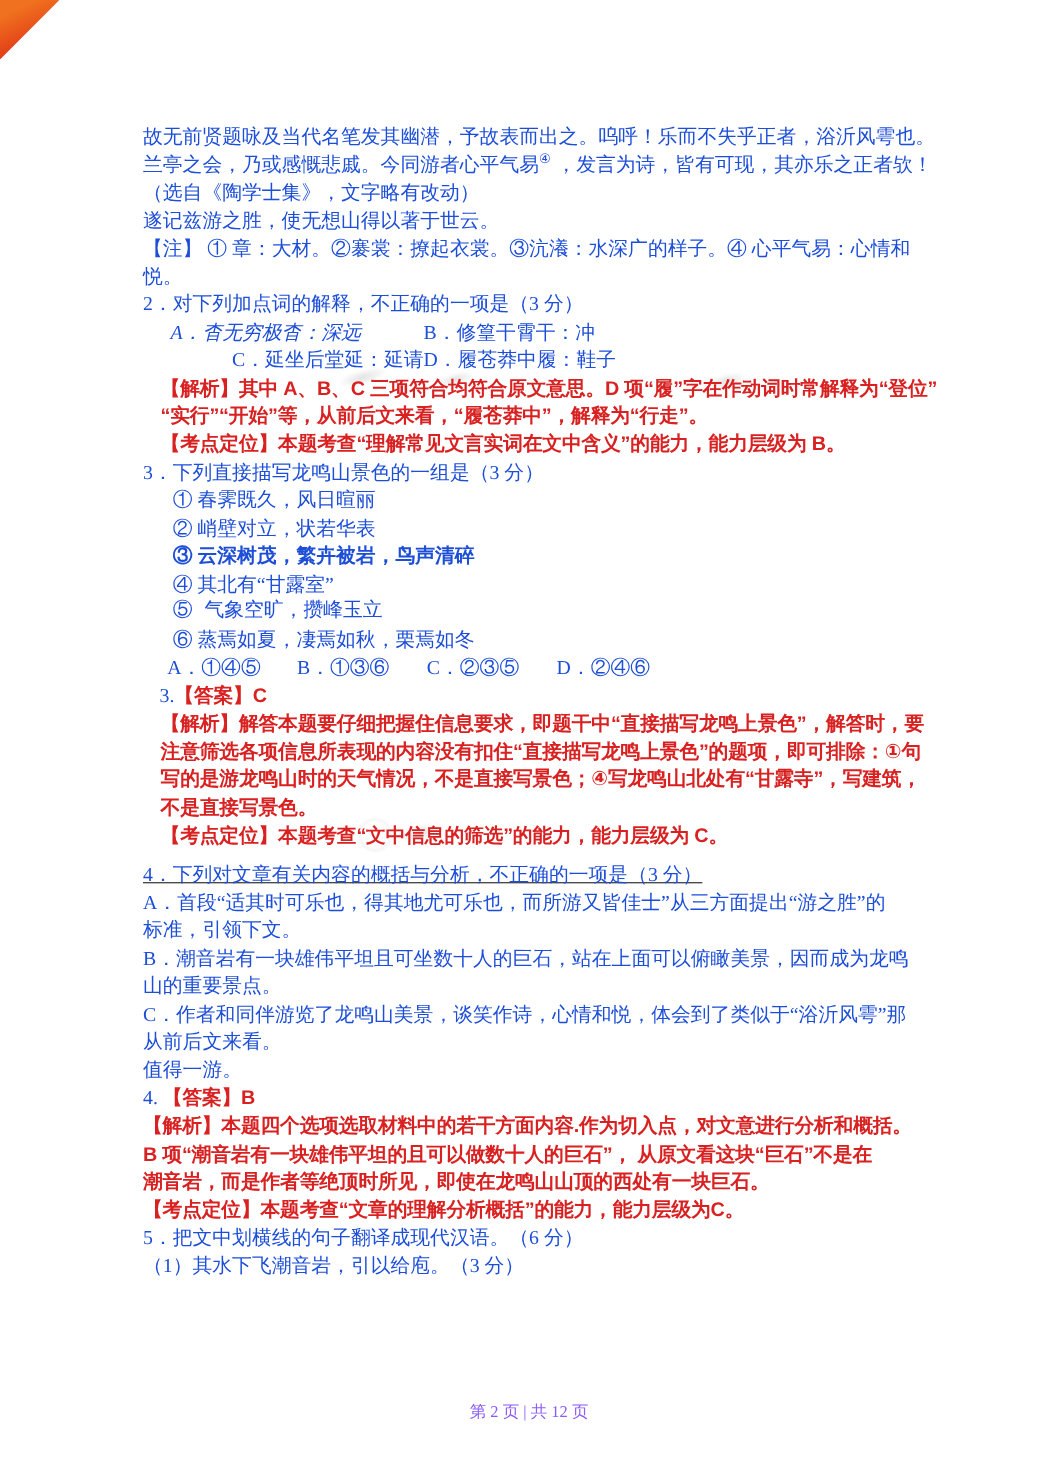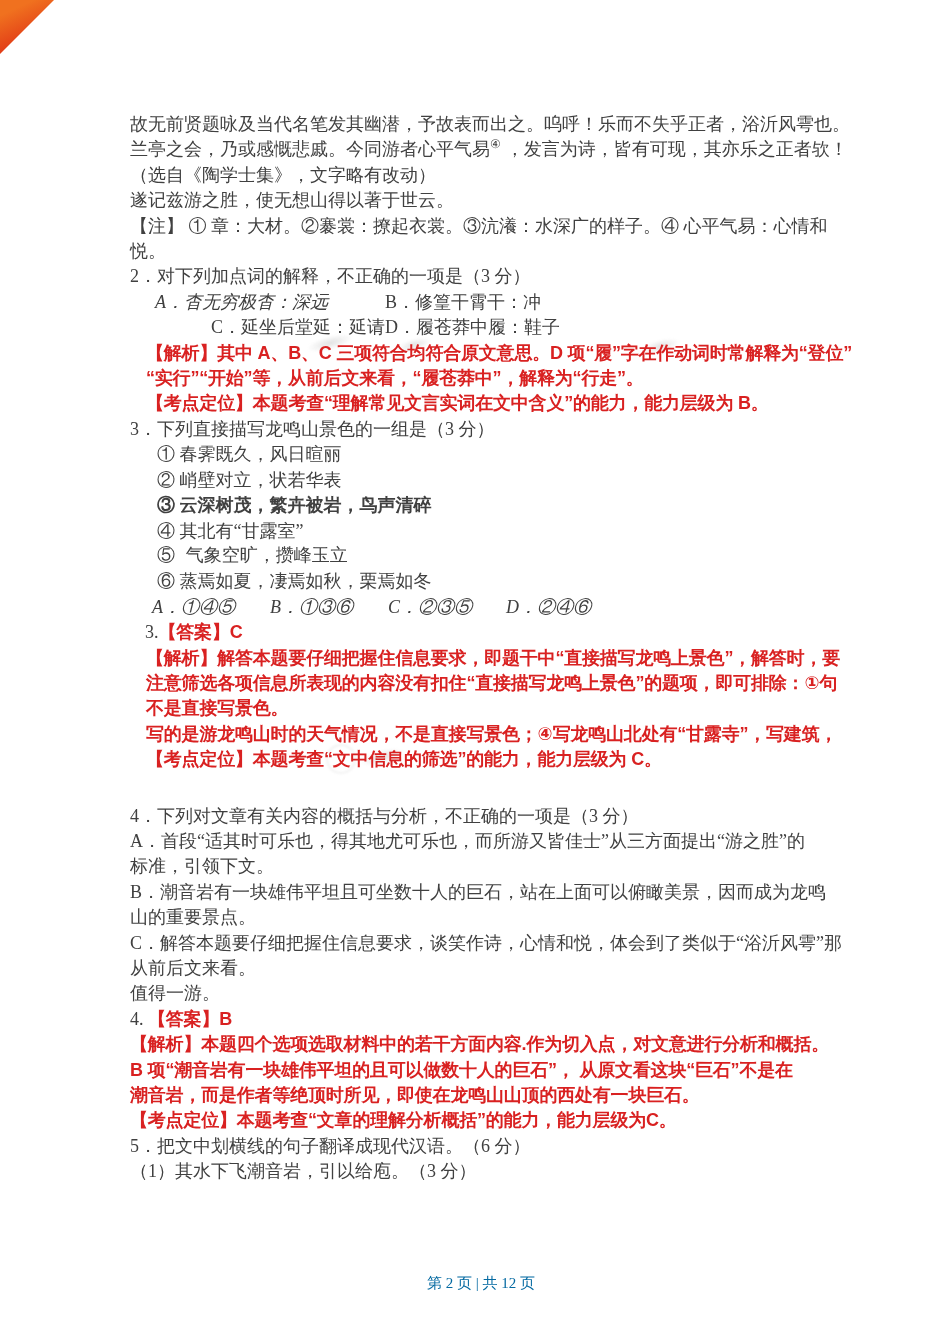--- a/index.html
+++ b/index.html
@@ -11,31 +11,31 @@
   .corner-fold{
     position:absolute;top:0;left:0;width:54px;height:54px;
     background:linear-gradient(155deg,var(--corner-from,#f0711f) 20%,var(--corner-to,#dd2a14) 85%);
     clip-path:polygon(0 0,100% 0,0 100%);
   }
   .content{position:absolute;left:130px;top:112px;width:742px;}
   .line{
     margin:0;font-size:18px;line-height:25.4px;color:#1f1f1f;
     white-space:nowrap;
   }
-  .blk{color:#404040;}
+  .blk{color:#1d4ed8;}
   .red{
     color:var(--red,#d92121);
     font-family:"Liberation Sans","DejaVu Sans",sans-serif;
     font-weight:700;letter-spacing:-0.2px;
   }
   .sup{vertical-align:super;font-size:12px;line-height:0;margin-right:5px;}
   .col{display:inline-block;}
   .footer{
     position:absolute;left:0;right:0;top:1274px;text-align:center;
-    font-size:15px;color:#0369a1;
+    font-size:15px;color:#8b5cf6;
     font-family:"Liberation Serif","DejaVu Serif",serif;
     padding-left:12px;
   }
   .smudge{
     position:absolute;opacity:.4;filter:blur(1px);border-radius:50%;
     background:radial-gradient(ellipse at center,#b5b5b5 0%,rgba(181,181,181,0) 70%);
     transform:rotate(-15deg);
   }
   .smudge.ring{
     background:none;border:2px solid rgba(170,170,170,.5);opacity:.3;transform:none;
@@ -68,33 +68,33 @@
       <p class="line" style="padding-left: 16px;"><span class="red">【解析】其中 A、B、C 三项符合均符合原文意思。D 项“履”字在作动词时常解释为“登位”</span></p>
       <p class="line" style="padding-left: 16px;"><span class="red">“实行”“开始”等，从前后文来看，“履苍莽中”，解释为“行走”。</span></p>
       <p class="line" style="padding-left: 16px;"><span class="red">【考点定位】本题考查“理解常见文言实词在文中含义”的能力，能力层级为 B。</span></p>
       <p class="line"><span class="blk">3．下列直接描写龙鸣山景色的一组是（3 分）</span></p>
       <p class="line" style="padding-left: 27px;"><span class="blk">① 春霁既久，风日暄丽</span></p>
       <p class="line" style="padding-left: 27px;"><span class="blk">② 峭壁对立，状若华表</span></p>
       <p class="line" style="padding-left: 27px; font-weight: bold;"><span class="blk">③ 云深树茂，繁卉被岩，鸟声清碎</span></p>
       <p class="line" style="padding-left: 27px;"><span class="blk">④ 其北有“甘露室”</span></p>
       <p class="line" style="padding-left: 27px; font-family: Liberation Mono, monospace;"><span class="blk">⑤ 气象空旷，攒峰玉立</span></p>
       <p class="line" style="padding-left: 27px;"><span class="blk">⑥ 蒸焉如夏，凄焉如秋，栗焉如冬</span></p>
-      <p class="line" style="padding-left: 22px; font-style: italic;"><span class="blk col" style="width: 118px;">A．①④⑤</span><span class="blk col" style="width: 118px;">B．①③⑥</span><span class="blk col" style="width: 118px;">C．②③⑤</span><span class="blk">D．②④⑥</span></p>
+      <p class="line" style="padding-left: 22px;"><span class="blk col" style="width: 118px;">A．①④⑤</span><span class="blk col" style="width: 118px;">B．①③⑥</span><span class="blk col" style="width: 118px;">C．②③⑤</span><span class="blk">D．②④⑥</span></p>
       <p class="line" style="padding-left: 15px;"><span class="blk">3.</span><span class="red">【答案】C</span></p>
       <p class="line" style="padding-left: 16px;"><span class="red">【解析】解答本题要仔细把握住信息要求，即题干中“直接描写龙鸣上景色”，解答时，要</span></p>
       <p class="line" style="padding-left: 16px;"><span class="red">注意筛选各项信息所表现的内容没有扣住“直接描写龙鸣上景色”的题项，即可排除：①句</span></p>
+      <p class="line" style="padding-left: 16px;"><span class="red">写的是游龙鸣山时的天气情况，不是直接写景色；④写龙鸣山北处有“甘露寺”，写建筑，</span></p>
       <p class="line" style="padding-left: 16px;"><span class="red">不是直接写景色。</span></p>
-      <p class="line" style="padding-left: 16px;"><span class="red">写的是游龙鸣山时的天气情况，不是直接写景色；④写龙鸣山北处有“甘露寺”，写建筑，</span></p>
       <p class="line" style="padding-left: 16px;"><span class="red">【考点定位】本题考查“文中信息的筛选”的能力，能力层级为 C。</span></p>
-      <p class="line" style="margin-top: 31px;"><span class="blk">4．下列对文章有关内容的概括与分析，不正确的一项是（3 分）</span></p>
+      <p class="line" style="margin-top: 10px; text-decoration: underline;"><span class="blk">4．下列对文章有关内容的概括与分析，不正确的一项是（3 分）</span></p>
       <p class="line"><span class="blk">A．首段“适其时可乐也，得其地尤可乐也，而所游又皆佳士”从三方面提出“游之胜”的</span></p>
       <p class="line"><span class="blk">标准，引领下文。</span></p>
       <p class="line"><span class="blk">B．潮音岩有一块雄伟平坦且可坐数十人的巨石，站在上面可以俯瞰美景，因而成为龙鸣</span></p>
       <p class="line"><span class="blk">山的重要景点。</span></p>
-      <p class="line"><span class="blk">C．解答本题要仔细把握住信息要求，谈笑作诗，心情和悦，体会到了类似于“浴沂风雩”那</span></p>
+      <p class="line"><span class="blk">C．作者和同伴游览了龙鸣山美景，谈笑作诗，心情和悦，体会到了类似于“浴沂风雩”那</span></p>
       <p class="line"><span class="blk">从前后文来看。</span></p>
       <p class="line"><span class="blk">值得一游。</span></p>
       <p class="line"><span class="blk">4. </span><span class="red">【答案】B</span></p>
       <p class="line"><span class="red">【解析】本题四个选项选取材料中的若干方面内容.作为切入点，对文意进行分析和概括。</span></p>
       <p class="line"><span class="red">B 项“潮音岩有一块雄伟平坦的且可以做数十人的巨石”， 从原文看这块“巨石”不是在</span></p>
       <p class="line"><span class="red">潮音岩，而是作者等绝顶时所见，即使在龙鸣山山顶的西处有一块巨石。</span></p>
       <p class="line"><span class="red">【考点定位】本题考查“文章的理解分析概括”的能力，能力层级为C。</span></p>
       <p class="line"><span class="blk">5．把文中划横线的句子翻译成现代汉语。（6 分）</span></p>
       <p class="line"><span class="blk">（1）其水下飞潮音岩，引以给庖。（3 分）</span></p>
     </div>

